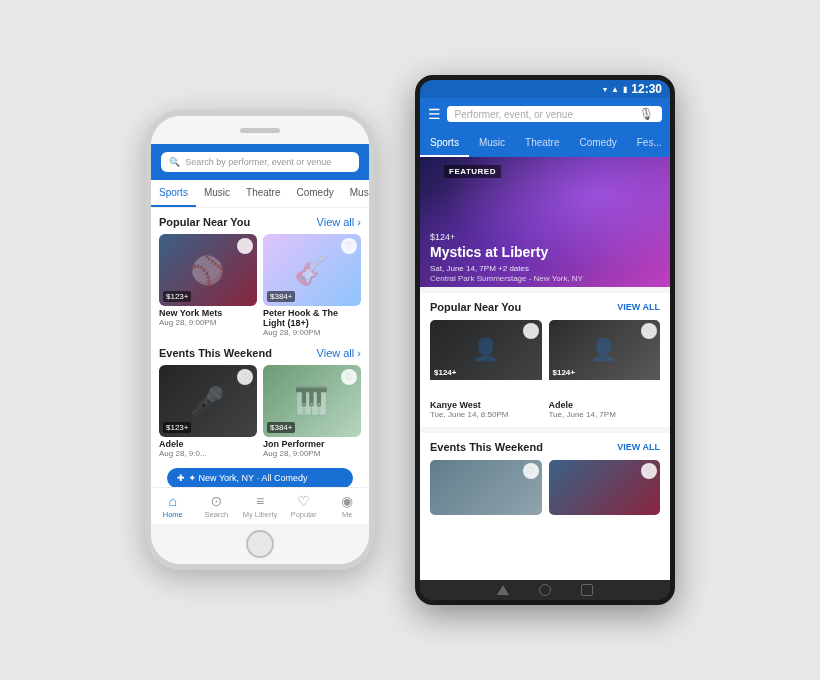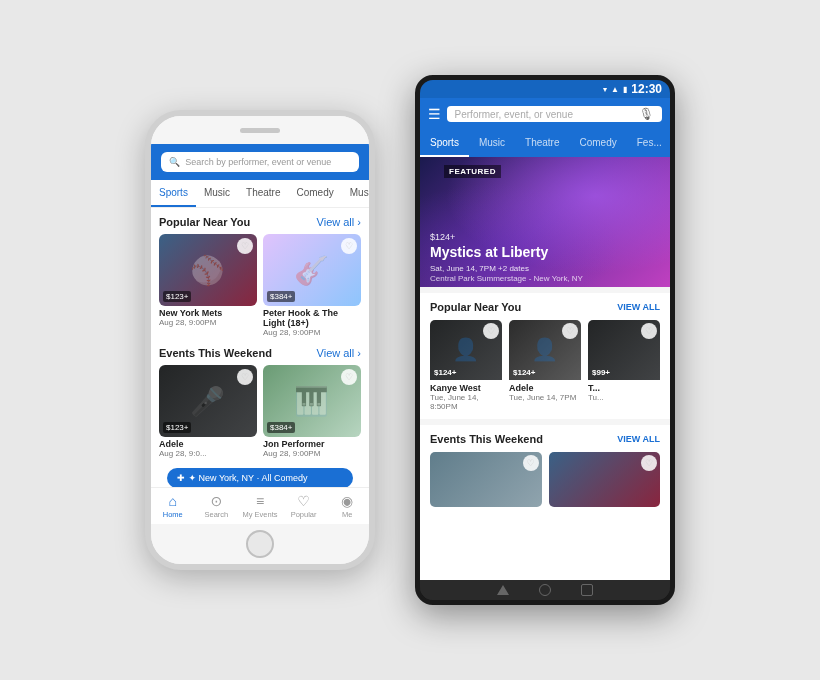--- a/index.html
+++ b/index.html
@@ -405,21 +405,21 @@
       bottom: 3px;
       left: 4px;
       color: #fff;
       font-size: 8px;
       font-weight: 600;
     }
     .android-card-name {
       font-size: 9px;
       font-weight: 600;
       color: #222;
-      margin-top: 3px;
+      margin-top: 20px;
     }
     .android-card-date {
       font-size: 8px;
       color: #777;
     }
 
     
     .android-weekend {
       background: #fff;
       margin-top: 6px;
@@ -593,21 +593,21 @@
       <div class="nav-item active">
         <span class="nav-icon">⌂</span>
         <span>Home</span>
       </div>
       <div class="nav-item">
         <span class="nav-icon">⊙</span>
         <span>Search</span>
       </div>
       <div class="nav-item">
         <span class="nav-icon">≡</span>
-        <span>My Events</span>
+        <span>My Liberty</span>
       </div>
       <div class="nav-item">
         <span class="nav-icon">♡</span>
         <span>Popular</span>
       </div>
       <div class="nav-item">
         <span class="nav-icon">◉</span>
         <span>Me</span>
       </div>
     </div>
@@ -673,28 +673,20 @@
           </div>
           <div class="android-card">
             <div class="android-card-img android-card-adele">
               <div style="width:100%;height:100%;display:flex;align-items:center;justify-content:center;color:rgba(255,255,255,0.3);font-size:22px;">👤</div>
               <div class="android-card-heart">♡</div>
               <div class="android-card-price-badge">$124+</div>
             </div>
             <div class="android-card-name">Adele</div>
             <div class="android-card-date">Tue, June 14, 7PM</div>
           </div>
-          <div class="android-card">
-            <div class="android-card-img android-card-kanye">
-              <div class="android-card-heart">♡</div>
-              <div class="android-card-price-badge">$99+</div>
-            </div>
-            <div class="android-card-name">T...</div>
-            <div class="android-card-date">Tu...</div>
-          </div>
         </div>
       </div>
 
       <div class="android-weekend">
         <div class="android-section-header">
           <span class="android-section-title">Events This Weekend</span>
           <span class="android-view-all">VIEW ALL</span>
         </div>
         <div class="weekend-cards">
           <div class="weekend-card weekend-card-1">

